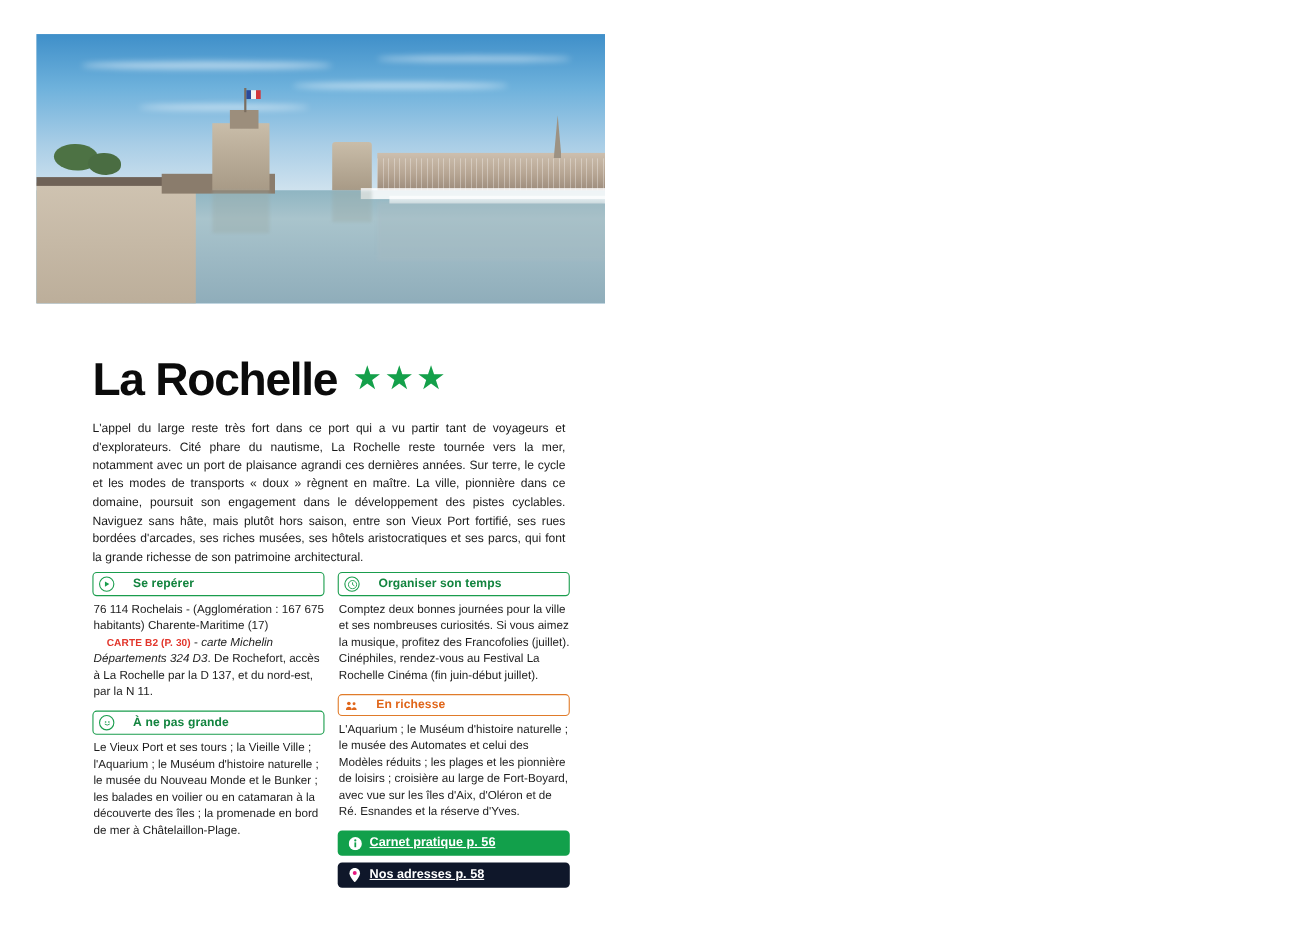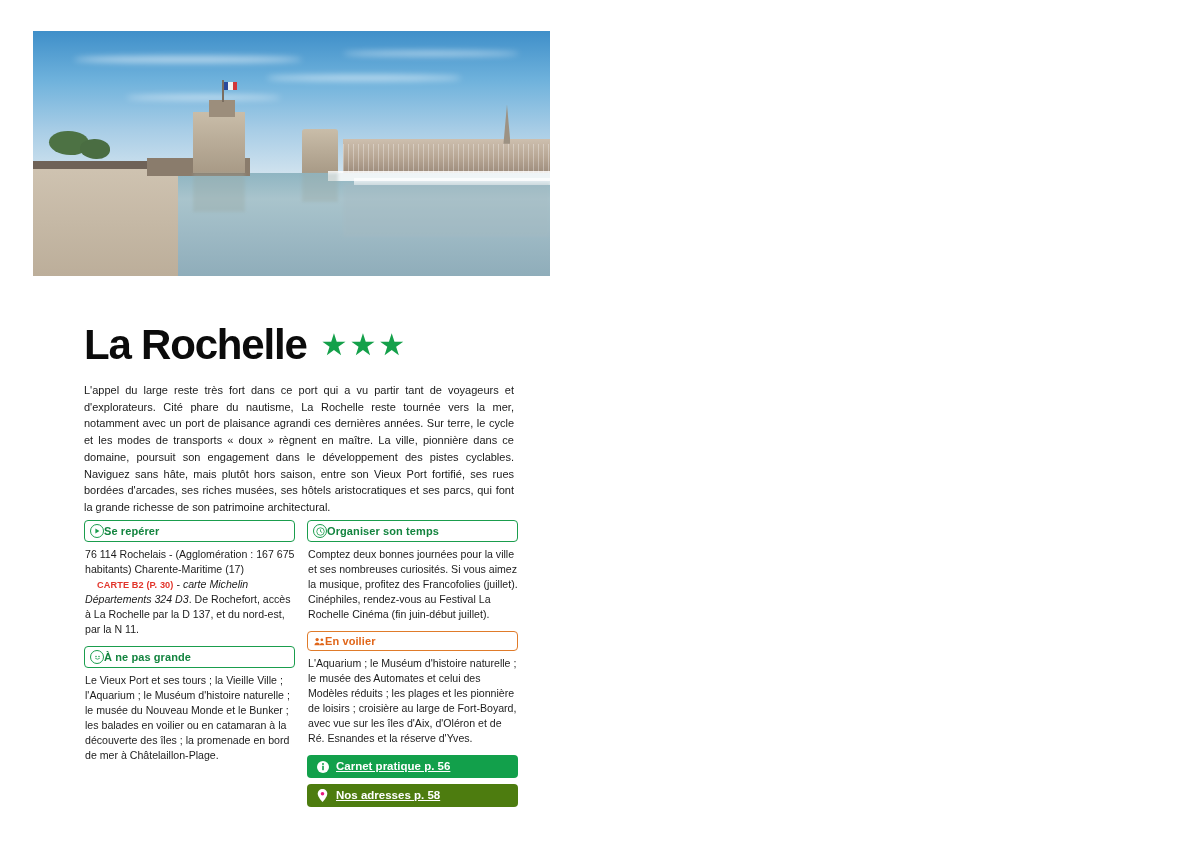--- a/index.html
+++ b/index.html
@@ -42,39 +42,39 @@
   .intro{position:absolute;left:84px;top:382px;width:430px;
          font-size:11px;line-height:1.52;color:#1a1a1a;text-align:justify;}
 
   
   .boxes{position:absolute;left:84px;top:520px;width:434px;
          display:flex;gap:12px;}
   .col{width:211px;}
 
   .ibox{border:1px solid #1a9d4d;border-radius:4px;margin-bottom:5px;}
   .ibox-orange{border-color:#e07b2a;}
-  .ibox-head{display:flex;align-items:center;gap:0;padding:3px 6px 3px 5px;}
+  .ibox-head{display:flex;align-items:center;gap:17px;padding:3px 6px 3px 5px;}
   .ibox-title{font-size:11px;font-weight:700;color:#13843f;letter-spacing:.1px;}
   .ibox-orange .ibox-title{color:#e0661a;}
   .boxtext{font-size:10.6px;line-height:1.42;color:#1c1c1c;margin:3px 0 9px 1px;}
   .boxtext .red{color:#e2352b;font-weight:700;font-size:9.2px;letter-spacing:.1px;margin-left:12px;}
   .boxtext i{font-style:italic;}
 
   
   .mini-icon{display:inline-flex;align-items:center;justify-content:center;
              width:12px;height:12px;border-radius:50%;flex:0 0 auto;}
   .ic-green{border:1.4px solid #1a9d4d;color:#1a9d4d;}
   .ic-orange{color:#e0661a;}
   .mini-icon svg{display:block;}
 
   
   .banner{display:flex;align-items:flex-start;gap:7px;border-radius:4px;
           padding:5px 9px;margin-top:6px;color:#fff;font-weight:700;font-size:11.5px;}
   .banner-green{background:#12a04b;}
-  .banner-pink{background:#4d7c0f;}
+  .banner-pink{background:#0f172a;}
   .banner .bicon{display:inline-flex;align-items:center;justify-content:center;width:13px;height:13px;}
 </style>
 </head>
 <body>
 
 <div class="page left-page">
 
   <div class="photo photo-left">
     <div class="sky"></div>
     <div class="cloudwisp" style="left:8%;top:10%;width:44%;height:7px;"></div>
@@ -171,21 +171,21 @@
       <div class="ibox ibox-orange">
         <div class="ibox-head">
           <span class="mini-icon ic-orange">
             <svg width="11" height="9" viewBox="0 0 14 11">
               <circle cx="4" cy="3" r="2.1" fill="#e0661a"></circle>
                 <circle cx="10" cy="3.4" r="1.7" fill="#e0661a"></circle>
               <path d="M0.6 10.4c0-2.3 1.5-3.6 3.4-3.6s3.4 1.3 3.4 3.6z" fill="#e0661a"></path>
               <path d="M7.4 10.4c0-1.9 1.2-3 2.8-3s2.8 1.1 2.8 3z" fill="#e0661a"></path>
             </svg>
           </span>
-          <span class="ibox-title">En voilier</span>
+          <span class="ibox-title">En richesse</span>
         </div>
       </div>
       <div class="boxtext">L'Aquarium ; le Muséum d'histoire naturelle ; le musée des Automates et celui des Modèles réduits ; les plages et les pionnière de loisirs ; croisière au large de Fort-Boyard, avec vue sur les îles d'Aix, d'Oléron et de Ré. Esnandes et la réserve d'Yves.</div>
 
       <a class="banner banner-green" href="#">
         <span class="bicon">
           <svg width="12" height="12" viewBox="0 0 12 12">
               <circle cx="6" cy="6" r="6" fill="#fff"></circle>
           <rect x="5.2" y="4.8" width="1.6" height="4.4" fill="#12a04b"></rect>
               <circle cx="6" cy="3" r="1" fill="#12a04b"></circle>

